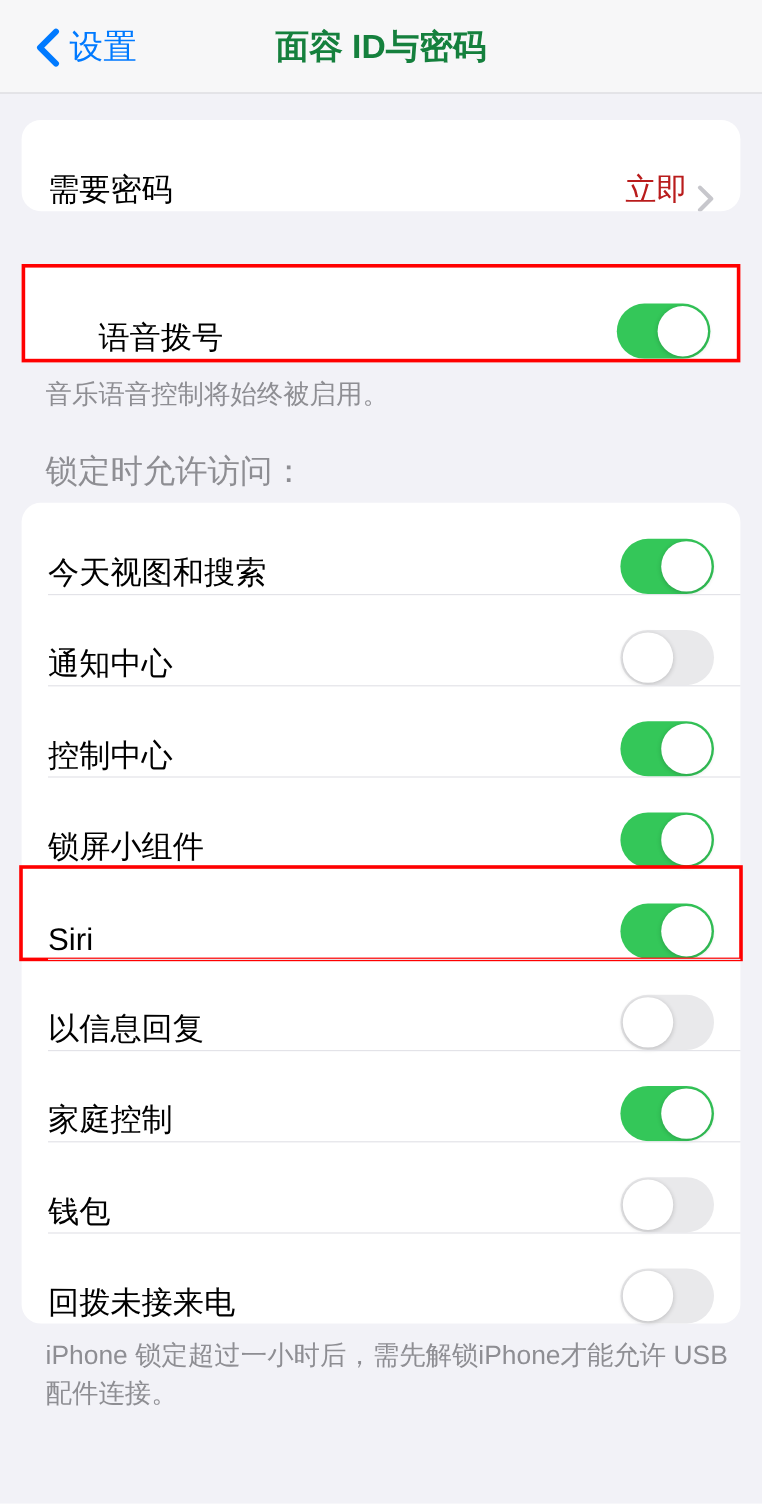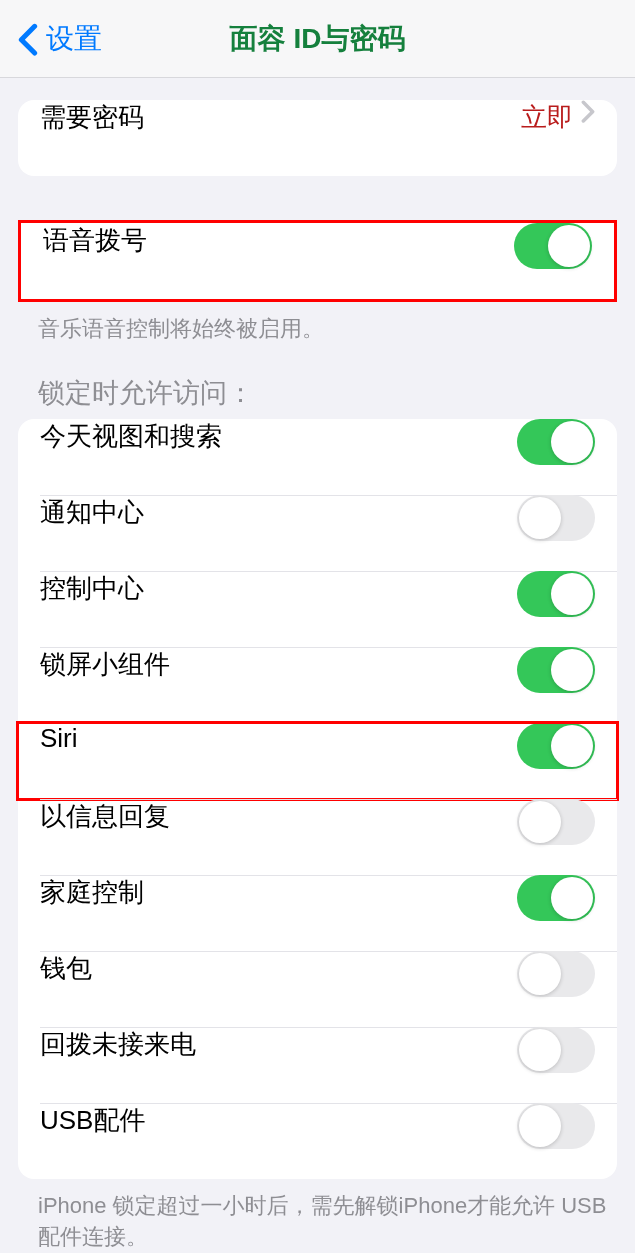--- a/index.html
+++ b/index.html
@@ -14,21 +14,21 @@
       display: flex;
       align-items: center;
       height: 78px;
       background: #f7f7f8;
       border-bottom: 1px solid #d8d8dc;
       position: relative;
     }
     .back-btn {
       display: flex;
       align-items: center;
-      padding-left: 18px;
+      padding-left: 30px;
       color: #007aff;
       font-size: 28px;
       cursor: pointer;
     }
     .back-chevron {
       width: 20px;
       height: 32px;
       margin-right: 8px;
     }
     .back-chevron svg { display: block; }
@@ -45,21 +45,21 @@
       padding: 0;
     }
     .group {
       margin: 22px 18px 0 18px;
       background: #fff;
       border-radius: 16px;
       overflow: hidden;
     }
     .row {
       display: flex;
-      align-items: flex-start;
+      align-items: flex-end;
       padding: 0 22px;
       min-height: 76px;
       position: relative;
     }
     .row + .row::before {
       content: "";
       position: absolute;
       top: 0;
       left: 22px;
       right: 0;
@@ -154,21 +154,21 @@
       <span class="row-label">需要密码</span>
       <span class="row-value">立即</span>
       <span class="chevron-right">
         <svg viewBox="0 0 12 20" fill="none">
             <path d="M2 2L10 10L2 18" stroke="#c7c7cc" stroke-width="3" stroke-linecap="round" stroke-linejoin="round"></path>
           </svg>
       </span>
     </div>
   </div>
 
-  <div class="group highlight-box" style="margin-top:44px;">
+  <div class="group highlight-box" style="margin-top:44px;padding-left:39px;">
     <div class="row">
       <span class="row-label">语音拨号</span>
       <div class="toggle on"></div>
     </div>
   </div>
   <div class="footer-note">音乐语音控制将始终被启用。</div>
 
   <div class="section-header">锁定时允许访问：</div>
 
   <div class="group" style="margin-top:0; overflow:visible;">
@@ -201,21 +201,17 @@
       <div class="toggle on"></div>
     </div>
     <div class="row">
       <span class="row-label">钱包</span>
       <div class="toggle off"></div>
     </div>
     <div class="row">
       <span class="row-label">回拨未接来电</span>
       <div class="toggle off"></div>
     </div>
-    <div class="row">
-      <span class="row-label">USB配件</span>
-      <div class="toggle off"></div>
-    </div>
   </div>
 
   <div class="footer-note">iPhone 锁定超过一小时后，需先解锁iPhone才能允许 USB 配件连接。</div>
 
 </div>
 
 </body></html>

